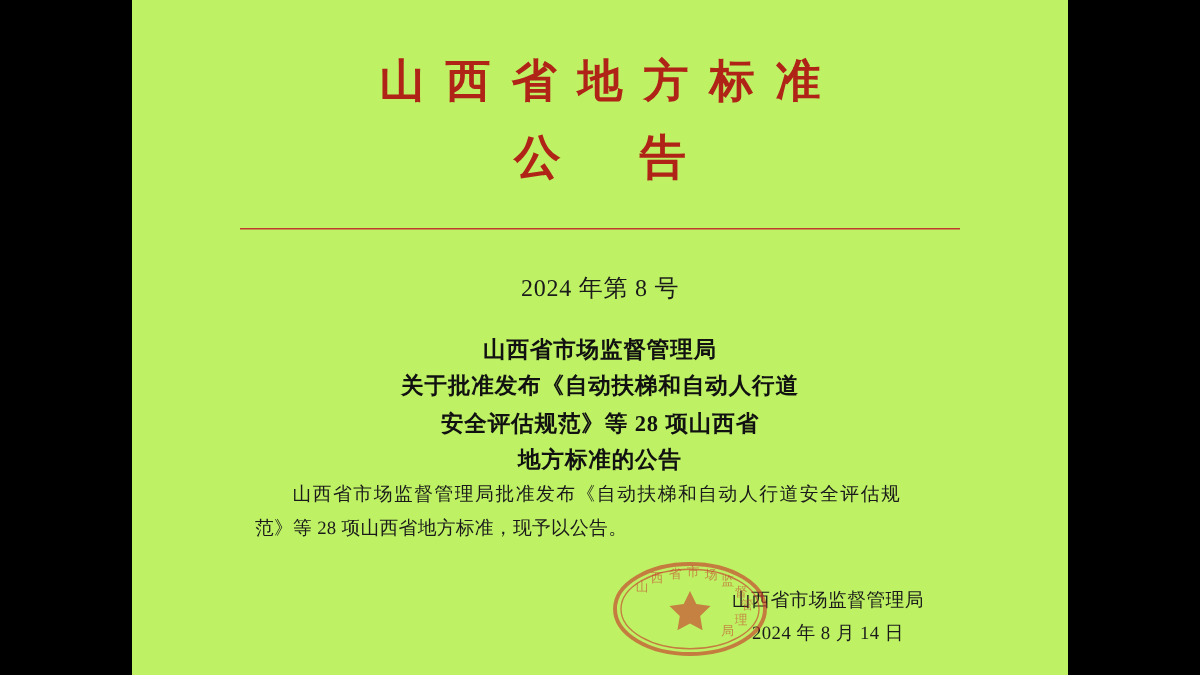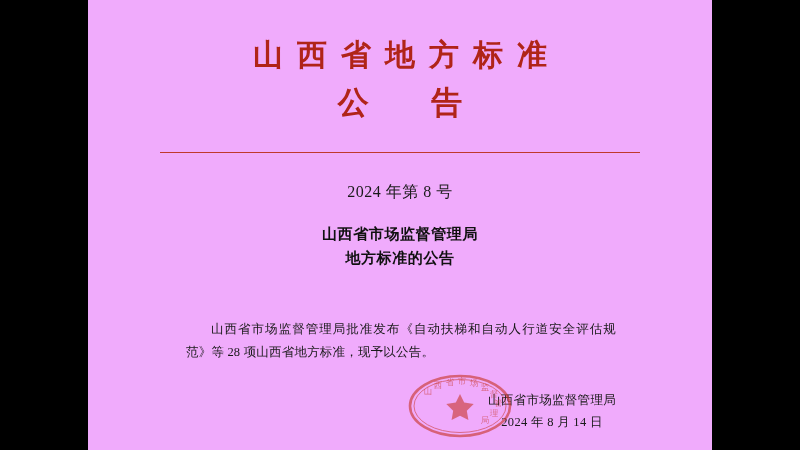--- a/index.html
+++ b/index.html
@@ -14,21 +14,21 @@
     background: #000000;
     overflow: hidden;
     font-family: "Liberation Serif", serif;
   }
   .page {
     position: absolute;
     left: 88px;
     top: 0;
     width: 624px;
     height: 450px;
-    background: #f0abfc;
+    background: #bef264;
   }
   .doc-inner {
     position: absolute;
     left: 0;
     top: 0;
     width: 624px;
     height: 450px;
   }
 
   
@@ -46,21 +46,21 @@
     text-indent: 14px;
     line-height: 1.1;
   }
   .masthead-sub {
     position: absolute;
     left: 0;
     top: 88px;
     width: 624px;
     text-align: center;
     color: #b02418;
-    font-family: Liberation Mono, monospace;
+    font-family: Liberation Sans, sans-serif;
     font-size: 31px;
     font-weight: bold;
     letter-spacing: 22px;
     text-indent: 22px;
     line-height: 1.1;
   }
 
   
   .rule {
     position: absolute;
@@ -96,21 +96,21 @@
     line-height: 1.62;
     letter-spacing: 0.6px;
   }
   .title-block div {
     white-space: nowrap;
   }
 
   
   .body-text {
     position: absolute;
-    left: 98px;
+    left: 82px;
     top: 318px;
     width: 430px;
     font-size: 12.5px;
     color: #1a1a1a;
     line-height: 1.85;
     text-align: justify;
     text-indent: 25px;
     letter-spacing: 0.2px;
   }
 
@@ -148,20 +148,22 @@
       <div class="masthead">山西省地方标准</div>
 
       <div class="masthead-sub">公 告</div>
 
       <div class="rule"></div>
 
       <div class="issue-no">2024 年第 8 号</div>
 
       <div class="title-block">
         <div>山西省市场监督管理局</div>
+        <div>关于批准发布《自动扶梯和自动人行道</div>
+        <div>安全评估规范》等 28 项山西省</div>
         <div>地方标准的公告</div>
       </div>
 
       <div class="body-text">山西省市场监督管理局批准发布《自动扶梯和自动人行道安全评估规范》等 28 项山西省地方标准，现予以公告。</div>
 
       <div class="signature">
         <div>山西省市场监督管理局</div>
         <div>2024 年 8 月 14 日</div>
       </div>
 

